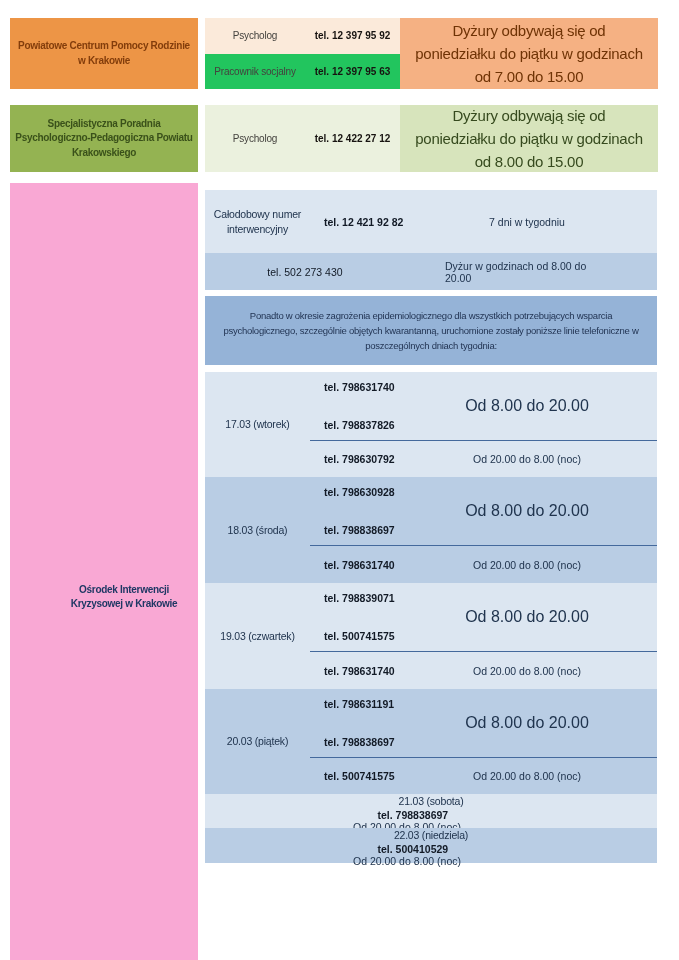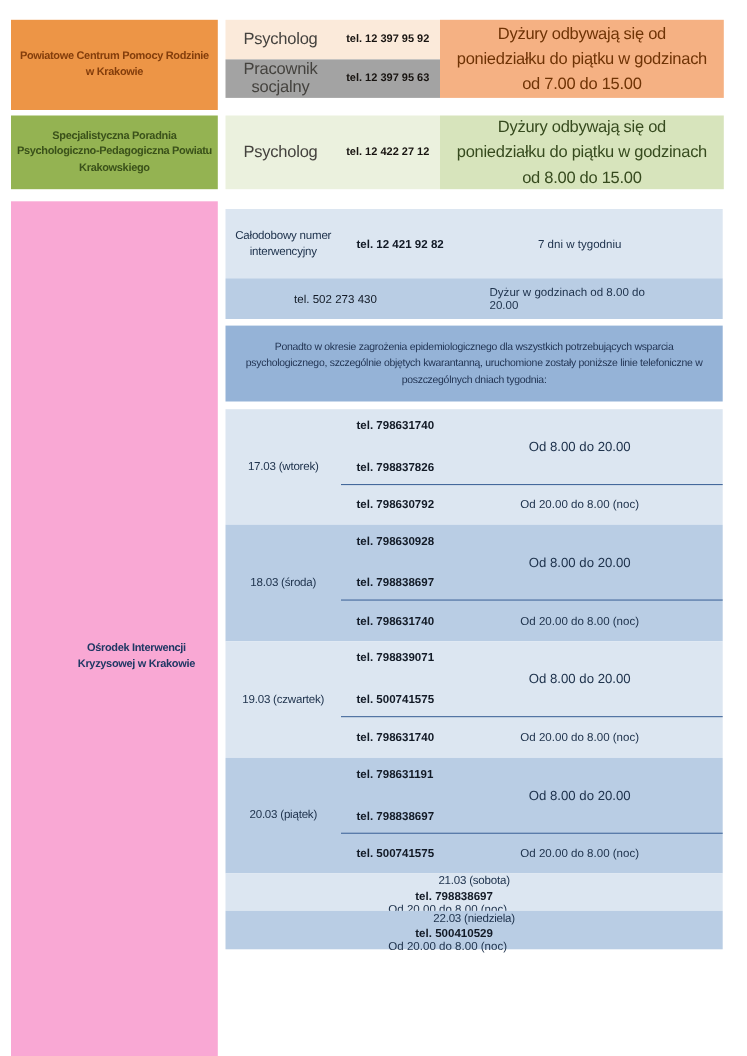--- a/index.html
+++ b/index.html
@@ -8,34 +8,34 @@
     position:relative; width:679px; height:960px; background:#ffffff;
     font-family:"Liberation Sans", sans-serif; color:#20344e; overflow:hidden;
   }
   .abs { position:absolute; }
 
   
   .title-block {
     display:flex; align-items:center; justify-content:center; text-align:center;
     font-size:10px; letter-spacing:-0.3px; line-height:1.45; padding:0 4px; font-weight:bold;
   }
-  .t-orange { left:10px; top:18px;  width:188px; height:82px;  background:#ED9546; color:#833D0B; }
+  .t-orange { left:10px; top:18px;  width:188px; height:71px;  background:#ED9546; color:#833D0B; }
   .t-green  { left:10px; top:105px; width:188px; height:67px;  background:#94B352; color:#3A511A; }
   .t-blue   { left:10px; top:183px; width:188px; height:828px; background:#f9a8d4; color:#1F3864;padding-left:44px; }
   .t-blue span { display:block; width:168px; }
 
   
   .mid-col { display:flex; flex-direction:column; }
   .m-orange { left:205px; top:18px;  width:195px; height:71px; }
   .m-green  { left:205px; top:105px; width:195px; height:67px; }
   .mid-row { flex:1; display:flex; align-items:center; }
-  .mid-row .lbl { width:100px; text-align:center; font-size:15px; color:#44423e; letter-spacing:-0.2px; }
+  .mid-row .lbl { width:100px; text-align:center; font-size:10px; color:#44423e; letter-spacing:-0.2px; }
   .mid-row .ph  { flex:1; text-align:center; font-size:10px; font-weight:bold; color:#171310; }
   .row-a1 { background:#FBEADA; }
-  .row-a2 { background:#a3a3a3; }
+  .row-a2 { background:#22c55e; }
   .row-g  { background:#EBF1DE; }
 
   
   .note-block {
     display:flex; align-items:center; justify-content:center; text-align:center;
     font-size:15px; letter-spacing:-0.25px; line-height:1.55; padding:0 12px;
   }
   .n-orange { left:400px; top:18px;  width:258px; height:71px; background:#F5B183; color:#6F3305; }
   .n-green  { left:400px; top:105px; width:258px; height:67px; background:#D7E4BC; color:#364A1E; }
 
@@ -64,21 +64,21 @@
   .footer { left:205px; top:872px; width:452px; height:69px; }
 
   
   .days { left:205px; top:372px; width:452px; display:flex; flex-direction:column; }
   .day { display:flex; }
   .day .right { flex:1; display:flex; flex-direction:column; }
   .dshift { height:69px; display:flex; border-bottom:1px solid #44699C; }
   .dshift .phones { width:135px; padding:9px 0 9px 14px; display:flex; flex-direction:column;
                     justify-content:space-between; font-size:10.5px; font-weight:bold; color:#121a26; }
   .dshift .dtime  { flex:1; display:flex; align-items:center; justify-content:center;
-                    padding-right:48px; font-size:12px; }
+                    padding-right:48px; font-size:16px; }
   .nshift { flex:1; display:flex; align-items:center; }
   .d105 { height:105px; } .d106 { height:106px; }
   .single { height:34px; display:flex; align-items:center;flex-direction:column; }
   .s35 { height:35px; }
 </style>
 </head>
 <body>
 
 <div class="page">
 

